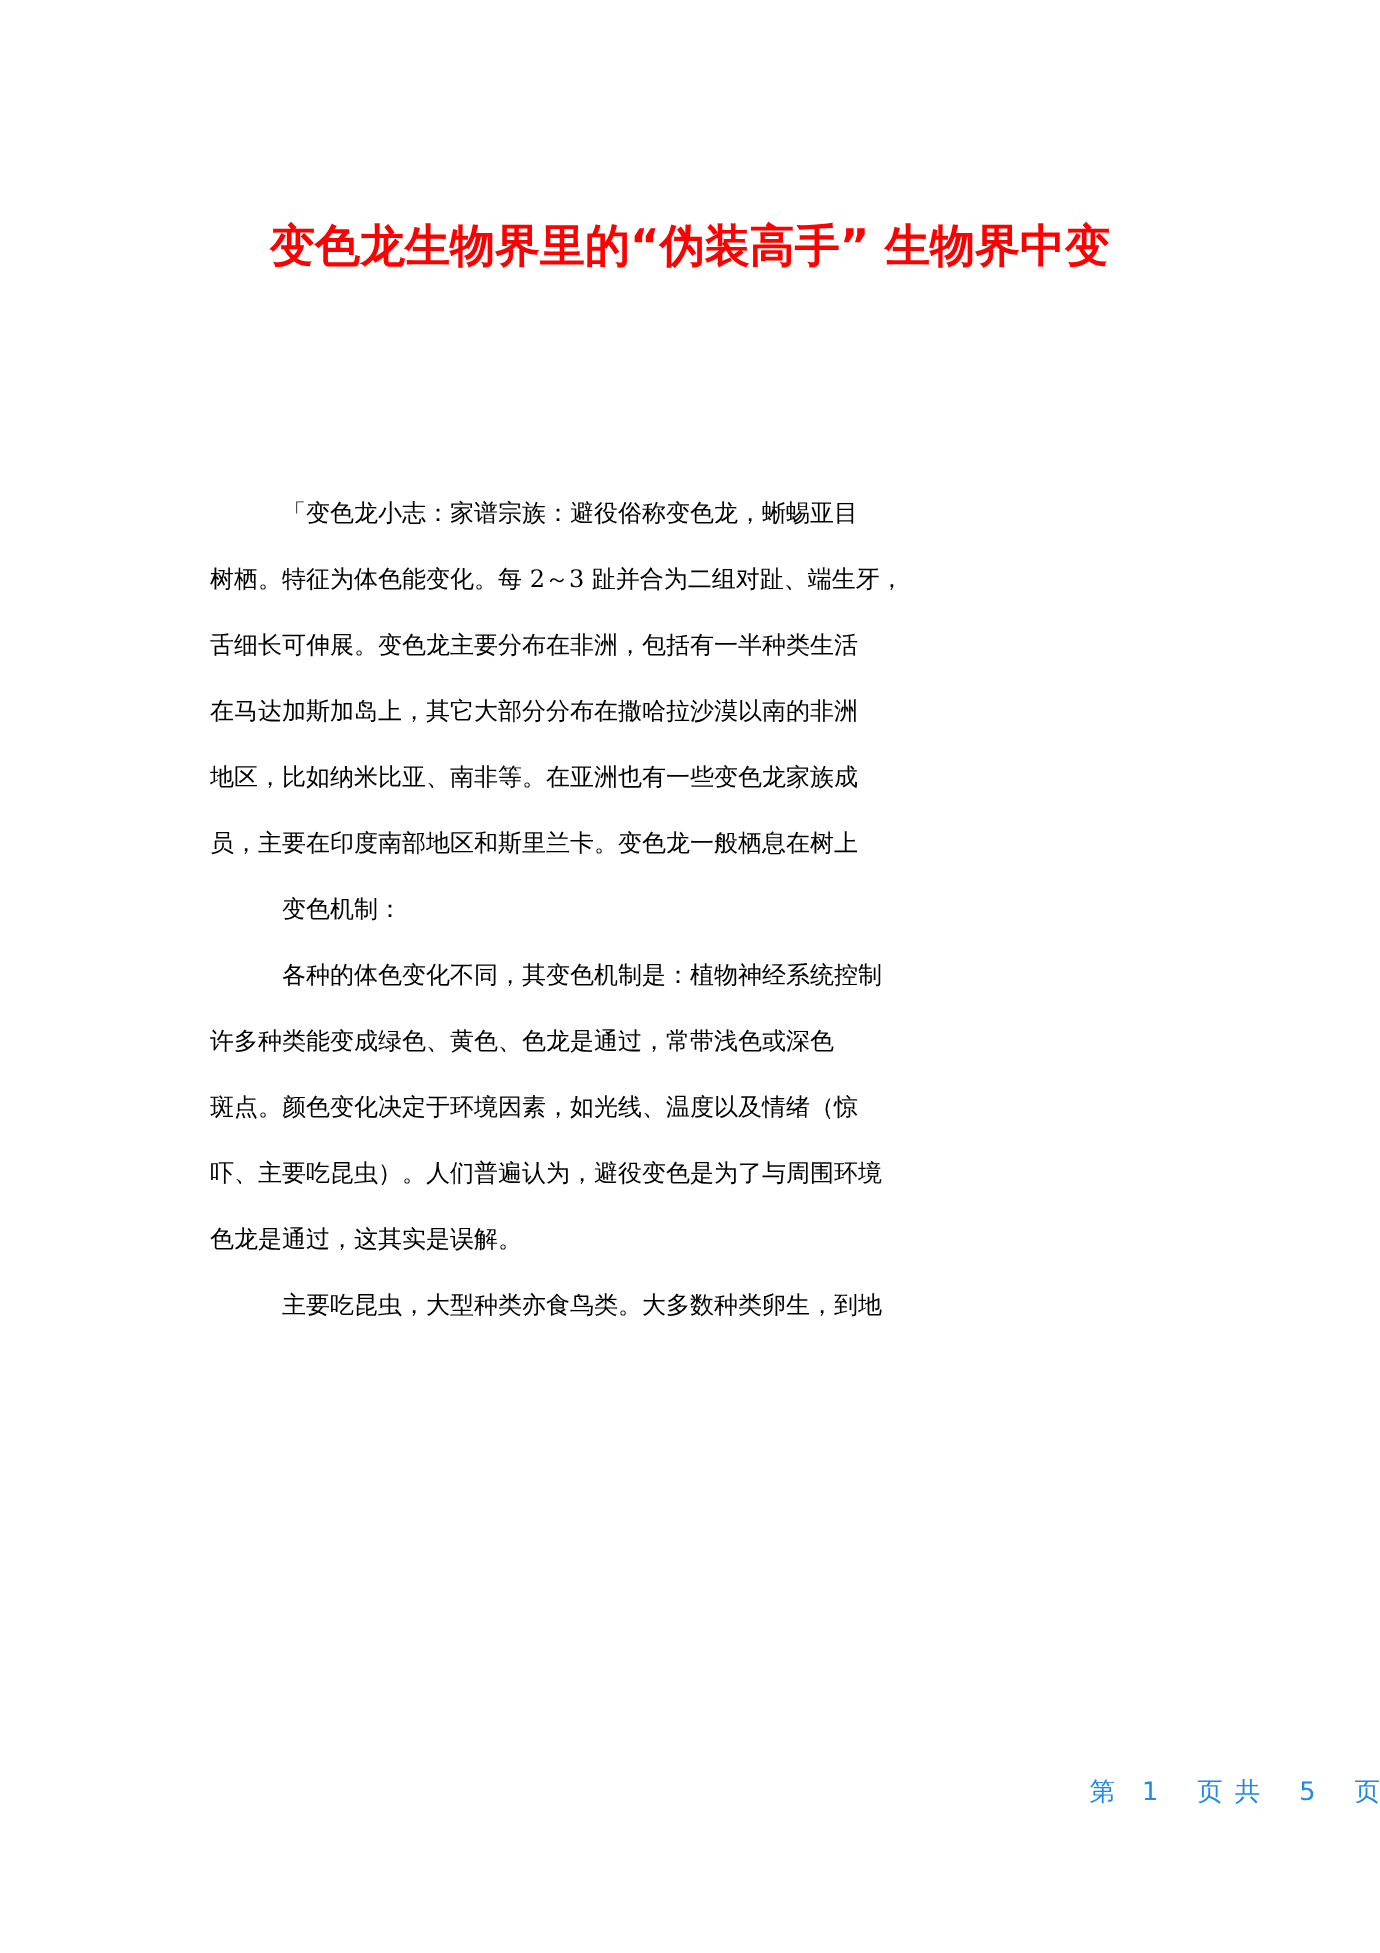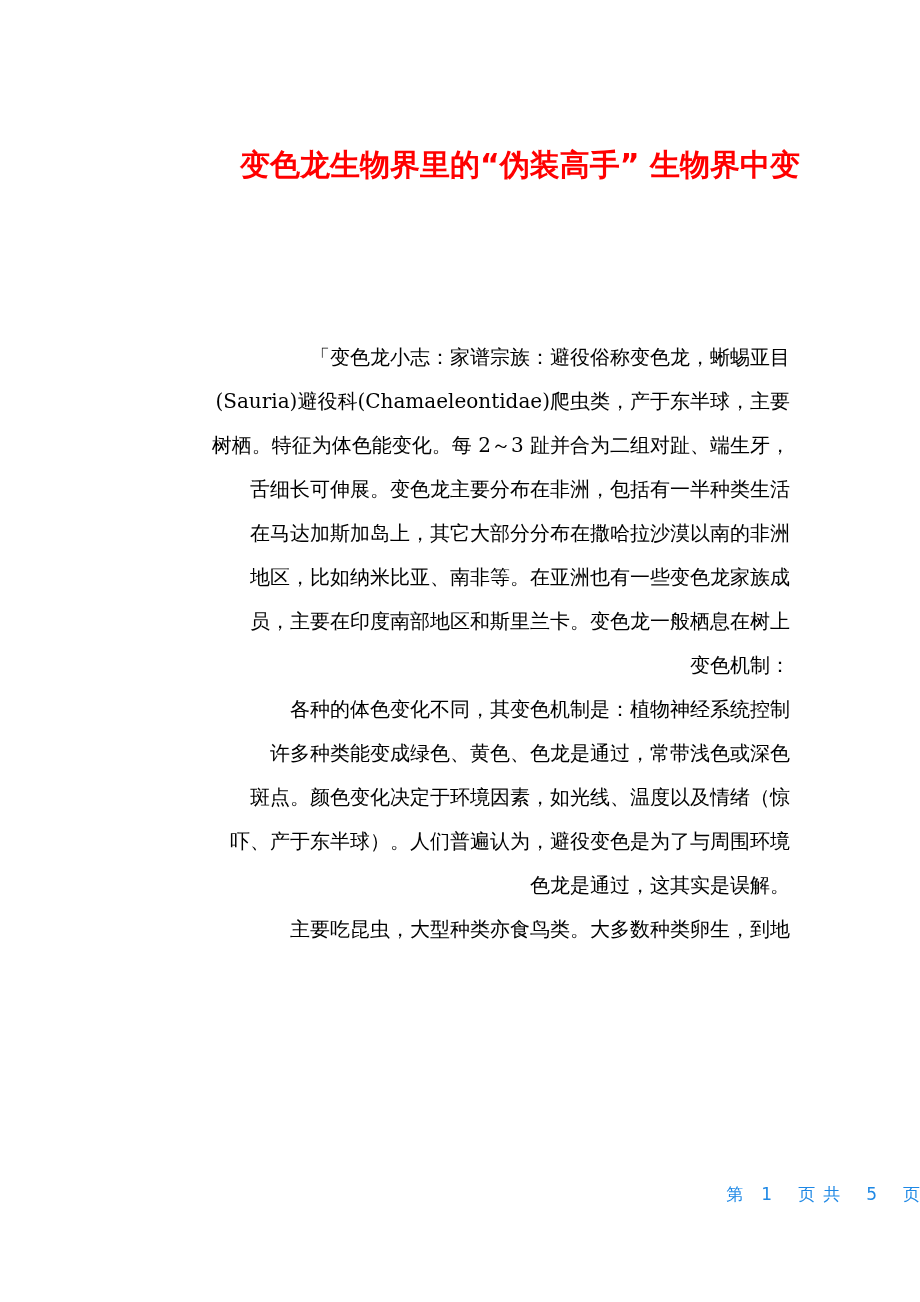--- a/index.html
+++ b/index.html
@@ -31,31 +31,30 @@
       color: #ff0000;
       font-size: 30px;
       line-height: 74px;
       top: 128px;
       margin: 0;
       letter-spacing: 0px;
     }
     .body-text {
       position: absolute;
       left: 140px;
-      top: 335px;
+      top: 320px;
       width: 650px;
       color: #000000;
-      font-size: 20px;
+      font-size: 16px;
       line-height: 44px;
     }
     .line {
       display: block;
       white-space: nowrap;
       height: 44px;
-      text-align: right;
     }
     .indent {
       padding-left: 48px;
     }
     .footer {
       position: absolute;
       top: 1183px;
       left: 0;
       width: 920px;
       text-align: right;
@@ -74,31 +73,30 @@
 <body>
 
 <div class="page">
 
   <h1 class="title">
     <span class="line" style="height:74px">变色龙生物界里的“伪装高手” 生物界中变</span>
   </h1>
 
   <div class="body-text">
     <span class="line indent">「变色龙小志：家谱宗族：避役俗称变色龙，蜥蜴亚目</span>
-    <span class="line">(Sauria)避役科(Chamaeleontidae)爬虫类，产于东半球，主要</span>
     <span class="line">树栖。特征为体色能变化。每 2～3 趾并合为二组对趾、端生牙，</span>
     <span class="line">舌细长可伸展。变色龙主要分布在非洲，包括有一半种类生活</span>
     <span class="line">在马达加斯加岛上，其它大部分分布在撒哈拉沙漠以南的非洲</span>
     <span class="line">地区，比如纳米比亚、南非等。在亚洲也有一些变色龙家族成</span>
     <span class="line">员，主要在印度南部地区和斯里兰卡。变色龙一般栖息在树上</span>
     <span class="line indent">变色机制：</span>
     <span class="line indent">各种的体色变化不同，其变色机制是：植物神经系统控制</span>
     <span class="line">许多种类能变成绿色、黄色、色龙是通过，常带浅色或深色</span>
     <span class="line">斑点。颜色变化决定于环境因素，如光线、温度以及情绪（惊</span>
-    <span class="line">吓、产于东半球）。人们普遍认为，避役变色是为了与周围环境</span>
+    <span class="line">吓、主要吃昆虫）。人们普遍认为，避役变色是为了与周围环境</span>
     <span class="line">色龙是通过，这其实是误解。</span>
     <span class="line indent">主要吃昆虫，大型种类亦食鸟类。大多数种类卵生，到地</span>
   </div>
 
   <div class="footer">
     <span>第</span><span class="gap"></span><span>1</span><span class="gap-wide"></span><span style="letter-spacing:8px">页共</span><span class="gap"></span><span>5</span><span class="gap-wide"></span><span>页</span>
   </div>
 
 </div>
 

